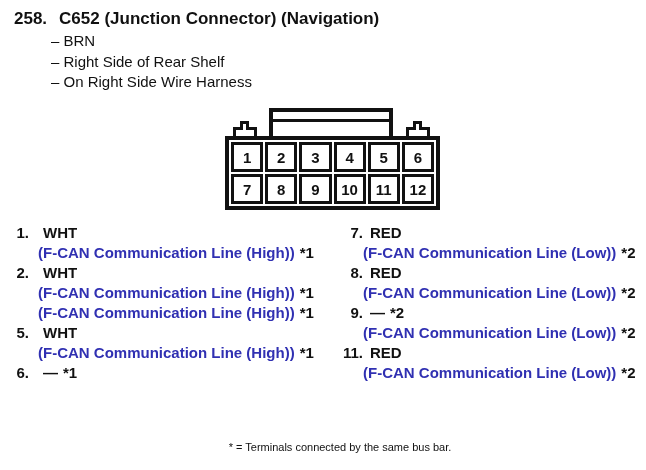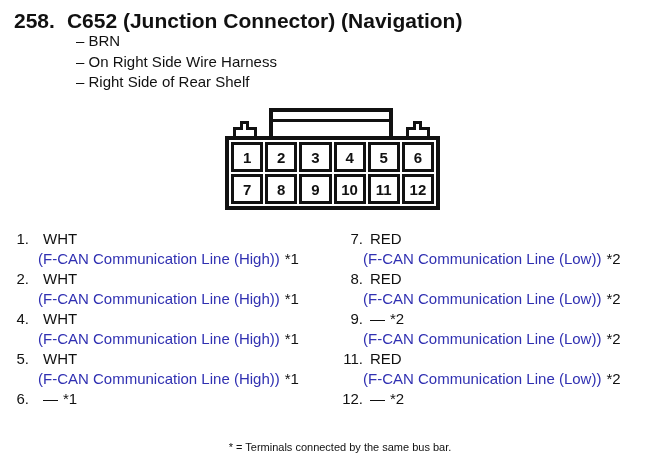--- a/index.html
+++ b/index.html
@@ -3,23 +3,23 @@
 <meta charset="utf-8">
 <style>
   :root { --ink:#111111; --blue:#3030b2; --paper:#ffffff; }
   * { margin:0; padding:0; box-sizing:border-box; }
   html,body { width:646px; height:470px; background:var(--paper); overflow:hidden; }
   body { font-family:"Liberation Sans", sans-serif; color:var(--ink); position:relative; }
 
   .page { position:relative; width:646px; height:470px; background:var(--paper); }
 
   
-  .titleline { position:absolute; left:14px; top:9px; font-size:21px; font-weight:bold; white-space:nowrap; }
+  .titleline { position:absolute; left:14px; top:9px; font-size:17px; font-weight:bold; white-space:nowrap; }
   .title-text { margin-left:12px; }
-  .bullets { position:absolute; left:76px; top:31px; font-size:15px; line-height:20.5px; }
+  .bullets { position:absolute; left:51px; top:31px; font-size:15px; line-height:20.5px; }
 
   
   .connector { position:absolute; left:225px; top:108px; width:215px; height:102px; }
   .latch { position:absolute; left:44px; top:0; width:124px; height:28px;
            border:4px solid var(--ink); border-bottom:none; background:var(--paper); }
   .latch-divider { position:absolute; left:0; right:0; top:7px; height:3px; background:var(--ink); }
   .bump-base { position:absolute; top:19px; height:9px; width:24px;
                border:3px solid var(--ink); border-bottom:none; background:var(--paper); z-index:1; }
   .bump-base.bl { left:8px; }
   .bump-base.br { left:181px; }
@@ -29,21 +29,21 @@
   .bump-tab.br { left:188px; }
   .shell { position:absolute; left:0; top:28px; width:215px; height:74px;
            border:4px solid var(--ink); background:var(--paper); z-index:1;
            display:grid; grid-template-columns:repeat(6,1fr); grid-template-rows:1fr 1fr;
            gap:2px; padding:2px; }
   .cavity { border:3px solid var(--ink); background:var(--paper);
             display:flex; align-items:center; justify-content:center;
             font-weight:bold; font-size:15px; }
 
   
-  .pin-col { position:absolute; top:229px; font-size:15px; line-height:20px; white-space:nowrap; }
+  .pin-col { position:absolute; top:223px; font-size:15px; line-height:20px; white-space:nowrap;font-weight:bold; }
   .pin-col.left  { left:14px; }
   .pin-col.right { left:335px; }
   .num { display:inline-block; text-align:right; }
   .left  .num { width:15px; }
   .right .num { width:28px; }
   .wc { color:var(--ink); }
   .left  .wc { margin-left:14px; }
   .right .wc { margin-left:7px; }
   .left  .pl2 { padding-left:24px; }
   .right .pl2 { padding-left:28px; }
@@ -56,22 +56,22 @@
 </style>
 </head>
 <body>
 
 <div class="page">
 
   <div class="titleline"><span class="index">258.</span><span class="title-text">C652 (Junction Connector) (Navigation)</span></div>
 
   <div class="bullets">
     <div>– BRN</div>
+    <div>– Right Side of Rear Shelf</div>
     <div>– On Right Side Wire Harness</div>
-    <div>– Right Side of Rear Shelf</div>
   </div>
 
   <div class="connector">
     <div class="latch">
         <div class="latch-divider"></div>
       </div>
     <div class="bump-base bl"></div>
     <div class="bump-tab bl"></div>
     <div class="bump-base br"></div>
     <div class="bump-tab br"></div>
@@ -94,21 +94,20 @@
   <div class="pin-col left">
     <div class="entry">
       <div class="pl1"><span class="num">1.</span><span class="wc">WHT</span></div>
       <div class="pl2"><span class="desc">(F-CAN Communication Line (High))</span><span class="nt">*1</span></div>
     </div>
     <div class="entry">
       <div class="pl1"><span class="num">2.</span><span class="wc">WHT</span></div>
       <div class="pl2"><span class="desc">(F-CAN Communication Line (High))</span><span class="nt">*1</span></div>
     </div>
     <div class="entry">
-      <div class="pl1"><span class="num">4.</span><span class="wc">WHT</span></div>
       <div class="pl2"><span class="desc">(F-CAN Communication Line (High))</span><span class="nt">*1</span></div>
     </div>
     <div class="entry">
       <div class="pl1"><span class="num">5.</span><span class="wc">WHT</span></div>
       <div class="pl2"><span class="desc">(F-CAN Communication Line (High))</span><span class="nt">*1</span></div>
     </div>
     <div class="entry">
       <div class="pl1"><span class="num">6.</span><span class="wc">—</span><span class="nt">*1</span></div>
 
     </div>
@@ -127,21 +126,17 @@
       <div class="pl1"><span class="num">9.</span><span class="wc">—</span><span class="nt">*2</span></div>
 
     </div>
     <div class="entry">
       <div class="pl2"><span class="desc">(F-CAN Communication Line (Low))</span><span class="nt">*2</span></div>
     </div>
     <div class="entry">
       <div class="pl1"><span class="num">11.</span><span class="wc">RED</span></div>
       <div class="pl2"><span class="desc">(F-CAN Communication Line (Low))</span><span class="nt">*2</span></div>
     </div>
-    <div class="entry">
-      <div class="pl1"><span class="num">12.</span><span class="wc">—</span><span class="nt">*2</span></div>
-
-    </div>
   </div>
 
   <div class="footnote">* = Terminals connected by the same bus bar.</div>
 
 </div>
 
 </body></html>

